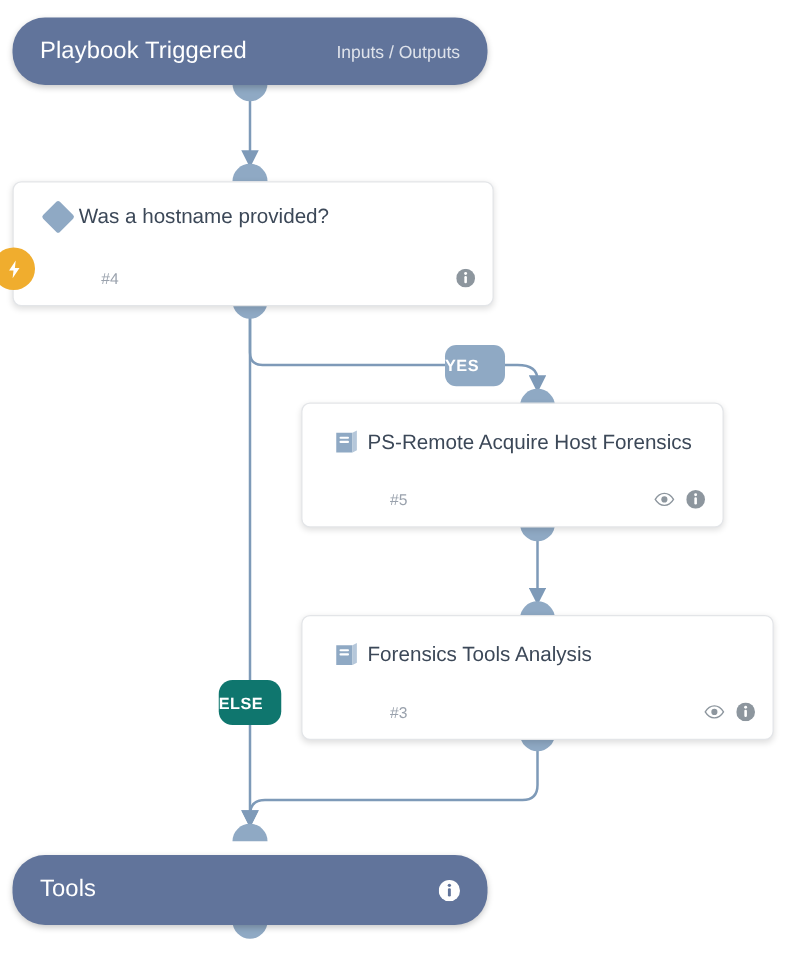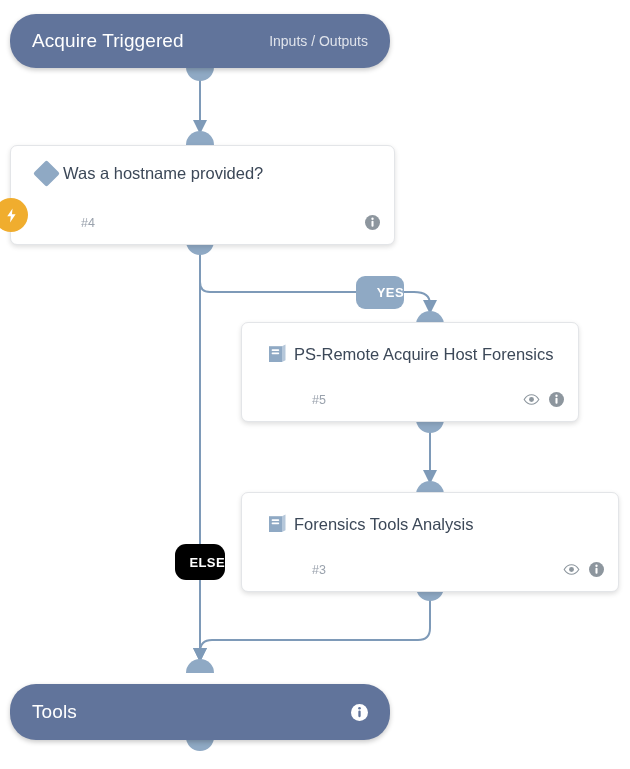--- a/index.html
+++ b/index.html
@@ -129,30 +129,30 @@
     align-items: center;
     justify-content: center;
   }
 
   
   .badge {
     position: absolute;
     box-sizing: border-box;
     display: flex;
     align-items: center;
-    justify-content: flex-end;
+    justify-content: flex-start;
     border-radius: 9px;
     color: #ffffff;
     font-size: 13px;
     font-weight: bold;
     letter-spacing: 0.4px;
     z-index: 5;
   }
   .badge-yes { background: #8FA9C4; }
-  .badge-else { background: #000000; border-radius: 11px; }
+  .badge-else { background: #0f766e; border-radius: 11px; }
 
   
   .disc {
     position: absolute;
     width: 28px;
     height: 14px;
     background: #8FA9C4;
     z-index: 2;
   }
   .disc-down { border-radius: 0 0 14px 14px; }
@@ -187,21 +187,21 @@
 
   <div class="disc disc-up" style="left:416px; top:311px;"></div>
   <div class="disc disc-down" style="left:416px; top:419px;"></div>
   <div class="disc disc-up" style="left:416px; top:481px;"></div>
   <div class="disc disc-down" style="left:416px; top:587px;"></div>
 
   <div class="disc disc-up" style="left:186px; top:659px;"></div>
   <div class="disc disc-down" style="left:186px; top:737px;"></div>
 
   <div class="pill" style="left:10px; top:14px; width:380px; height:54px;">
-    <span class="pill-title">Acquire Triggered</span>
+    <span class="pill-title">Playbook Triggered</span>
     <span class="pill-spacer"></span>
     <span class="pill-sub">Inputs / Outputs</span>
   </div>
 
   <div class="card" style="left:10px; top:145px; width:385px; height:100px;">
     <div class="card-top">
       <span class="card-icon">
         <span class="diamond"></span>
       </span>
       <span class="card-title">Was a hostname provided?</span>

